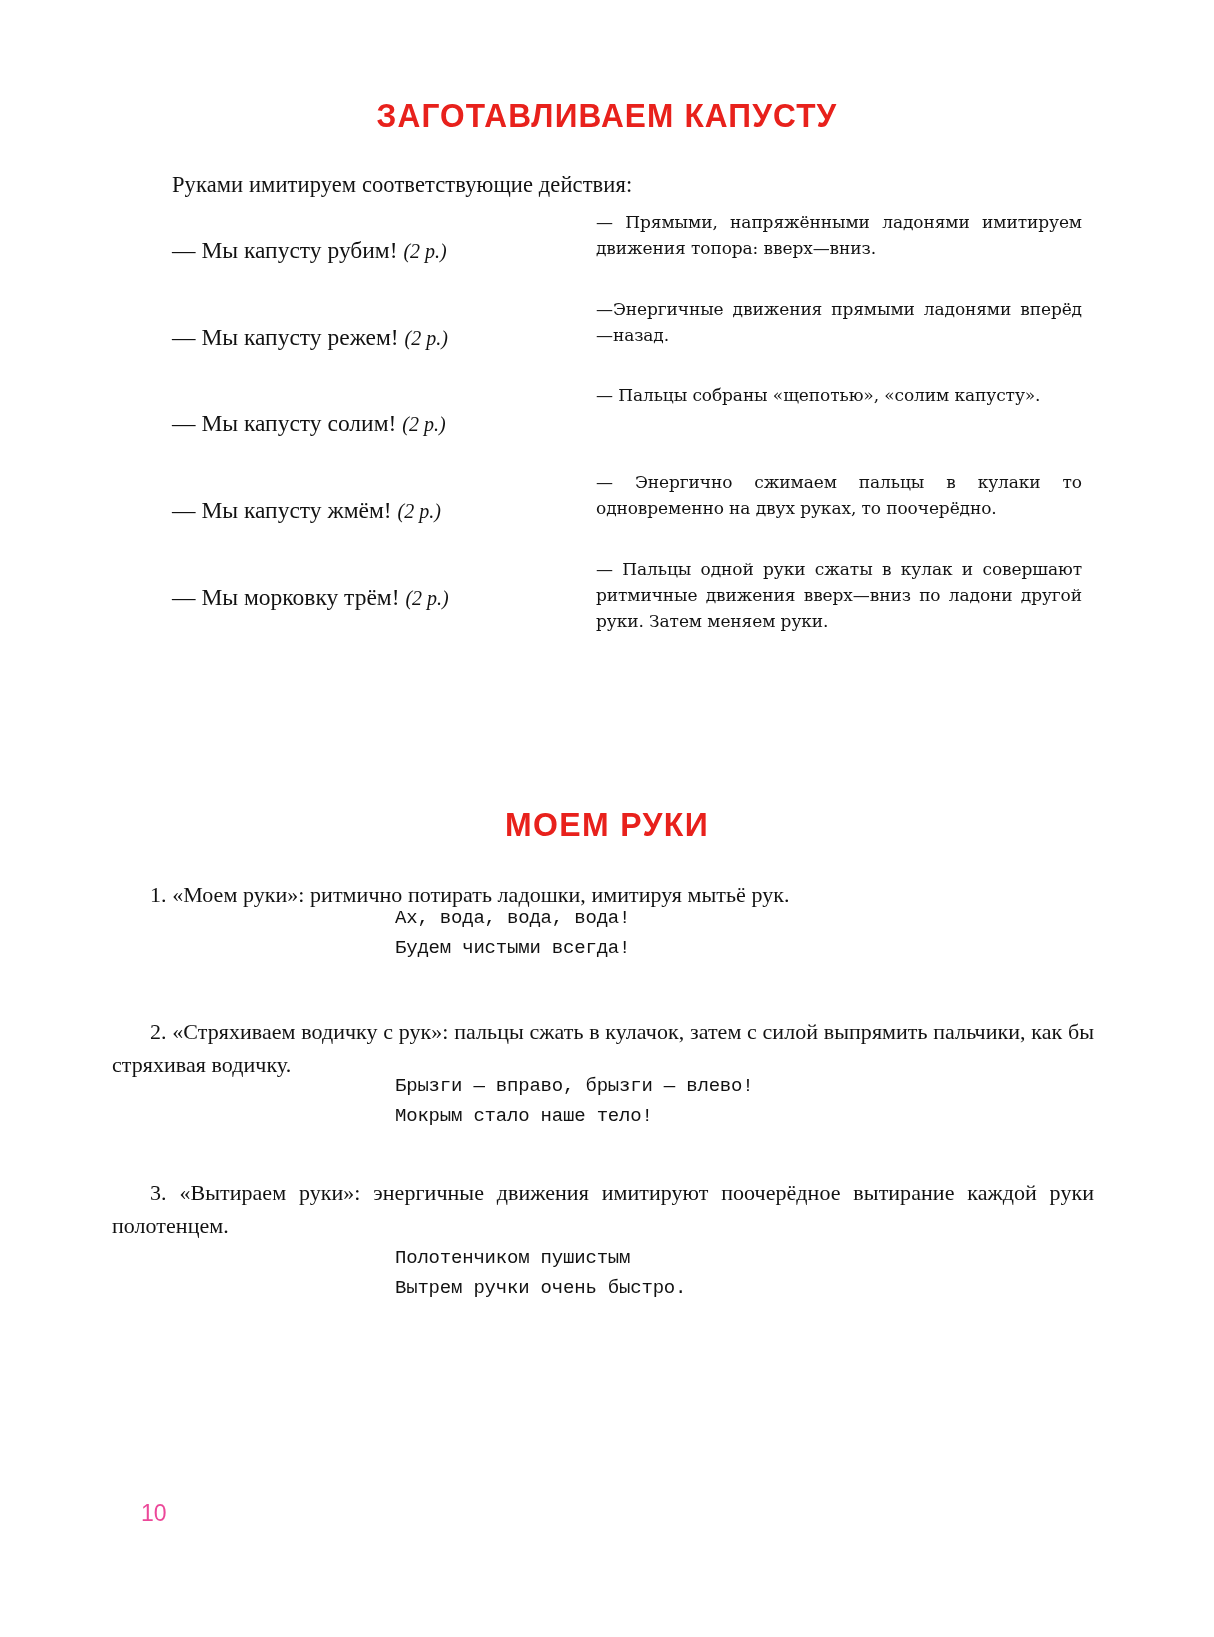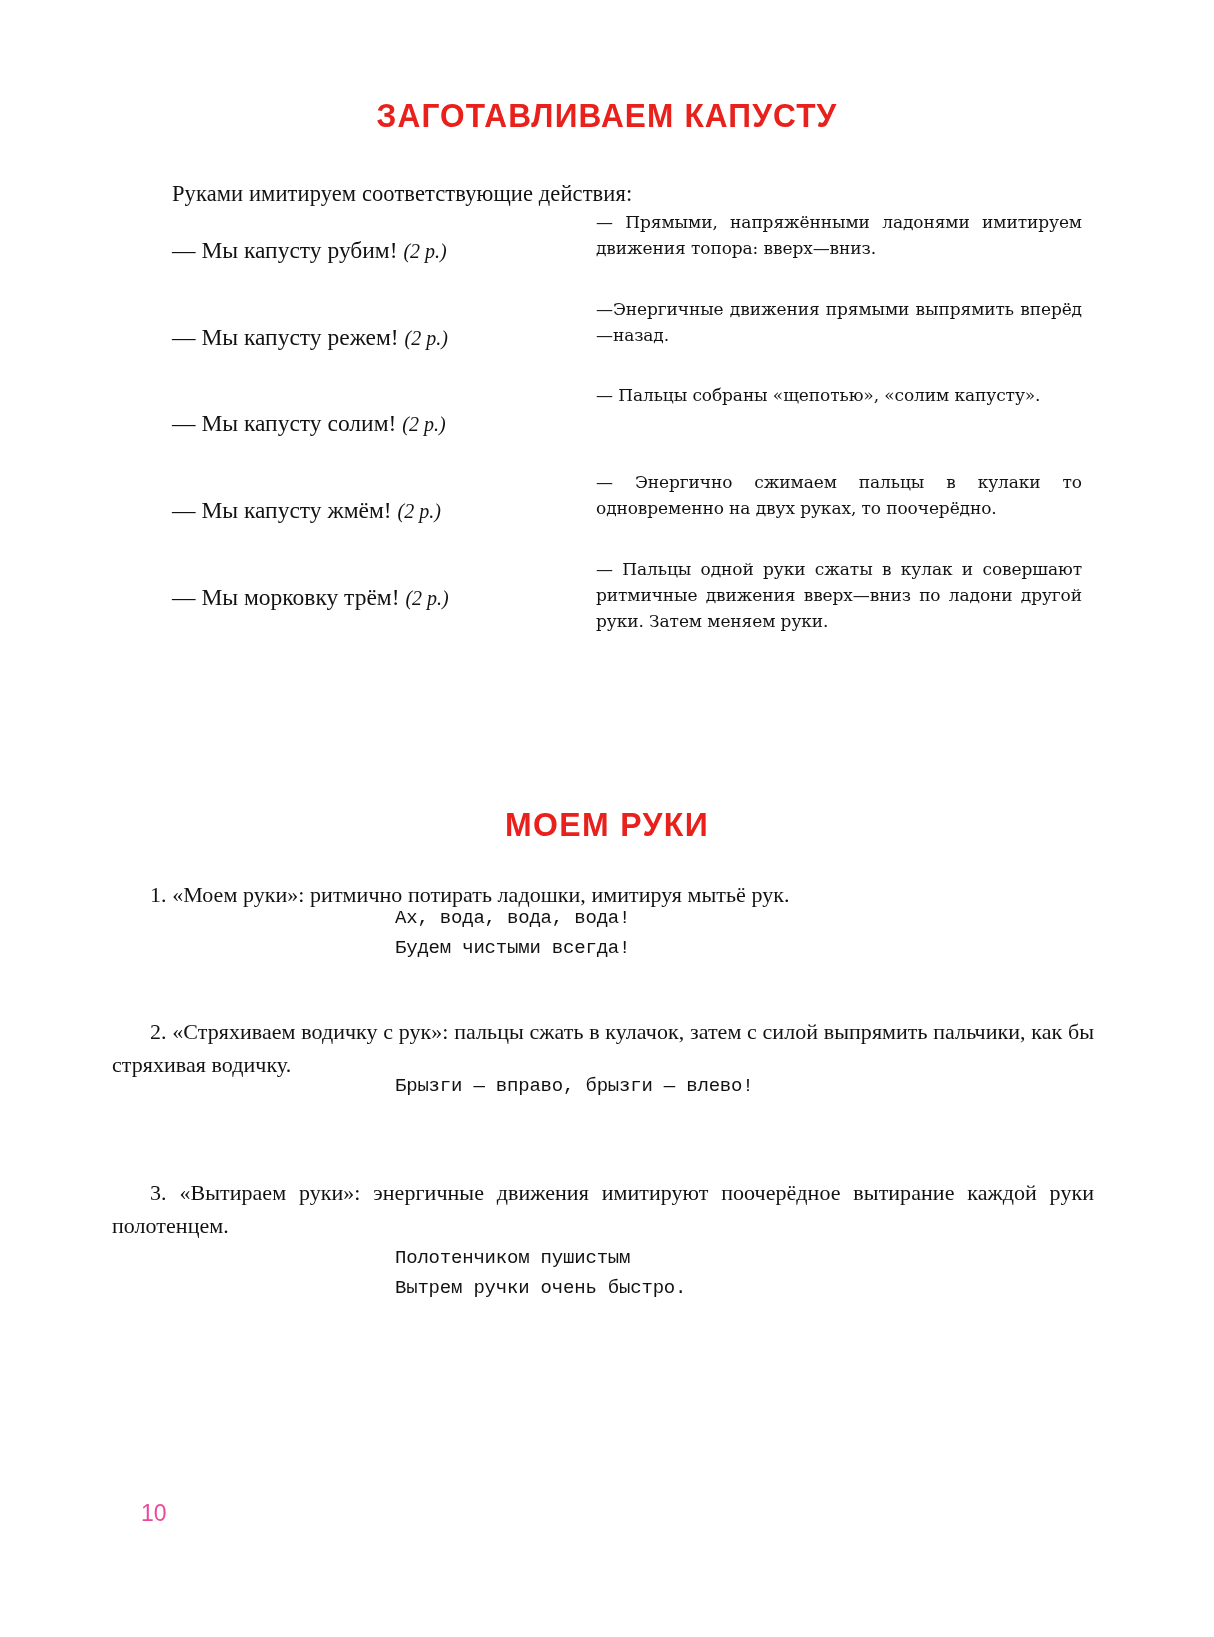--- a/index.html
+++ b/index.html
@@ -45,21 +45,21 @@
     top: 806px;
     font-size: 33px;
     letter-spacing: 1.4px;
     transform: scaleX(0.97);
   }
 
   
   .intro {
     position: absolute;
     left: 172px;
-    top: 158px;
+    top: 149px;
     font-size: 22.5px;
     font-family: "Liberation Serif", serif;
     letter-spacing: 0.1px;
   }
 
   
   .chant-table {
     position: absolute;
     left: 172px;
     top: 210px;
@@ -152,21 +152,21 @@
         <span class="rep">(2 р.)</span>
       </div>
       <div class="chant-right">— Прямыми, напряжёнными ладонями имитируем движения топора: вверх—вниз.</div>
     </div>
 
     <div class="chant-row">
       <div class="chant-left">
         <span>— Мы капусту режем!</span>
         <span class="rep">(2 р.)</span>
       </div>
-      <div class="chant-right">—Энергичные движения прямыми выпрямить вперёд—назад.</div>
+      <div class="chant-right">—Энергичные движения прямыми ладонями вперёд—назад.</div>
     </div>
 
     <div class="chant-row">
       <div class="chant-left">
         <span>— Мы капусту солим!</span>
         <span class="rep">(2 р.)</span>
       </div>
       <div class="chant-right">— Пальцы собраны «щепотью», «солим капусту».</div>
     </div>
 
@@ -194,20 +194,21 @@
 
   <div class="verse" id="verse-1">
     <div>Ах, вода, вода, вода!</div>
     <div>Будем чистыми всегда!</div>
   </div>
 
   <p class="instruction" id="instruction-2">2. «Стряхиваем водичку с рук»: пальцы сжать в кулачок, затем с силой выпрямить пальчики, как бы стряхивая водичку.</p>
 
   <div class="verse" id="verse-2">
     <div>Брызги — вправо, брызги — влево!</div>
+    <div>Мокрым стало наше тело!</div>
   </div>
 
   <p class="instruction" id="instruction-3">3. «Вытираем руки»: энергичные движения имитируют поочерёдное вытирание каждой руки полотенцем.</p>
 
   <div class="verse" id="verse-3">
     <div>Полотенчиком пушистым</div>
     <div>Вытрем ручки очень быстро.</div>
   </div>
 
   <div class="page-number">10</div>

